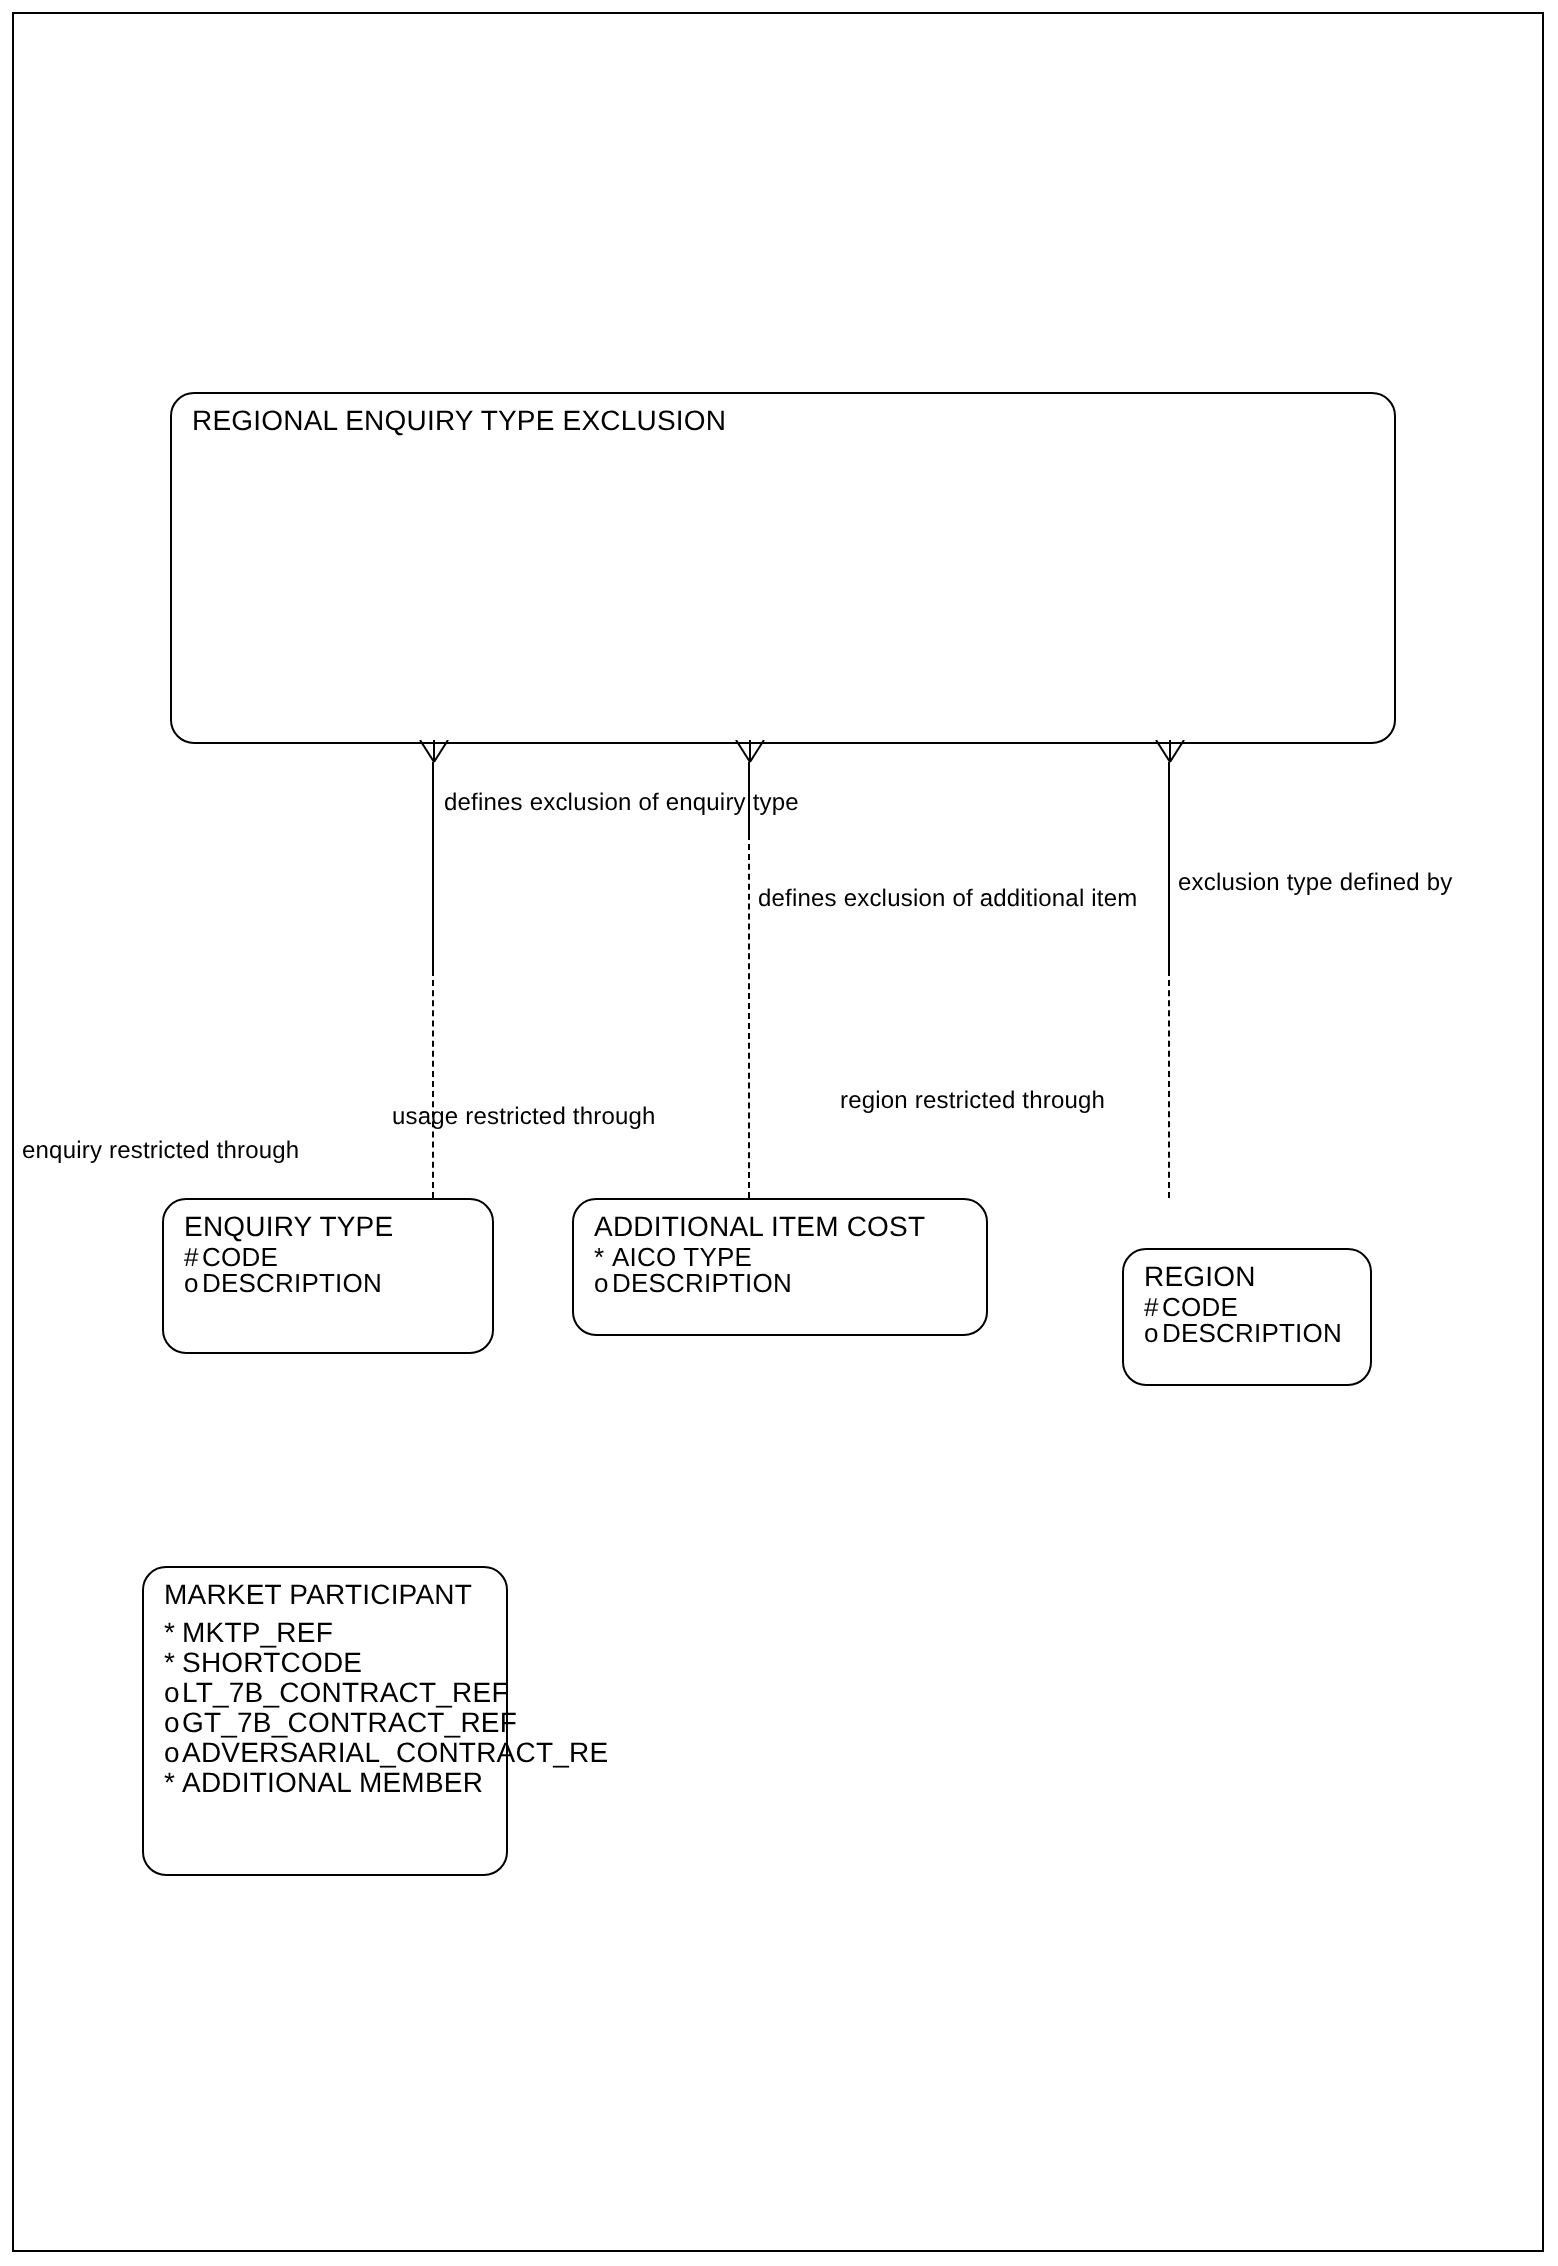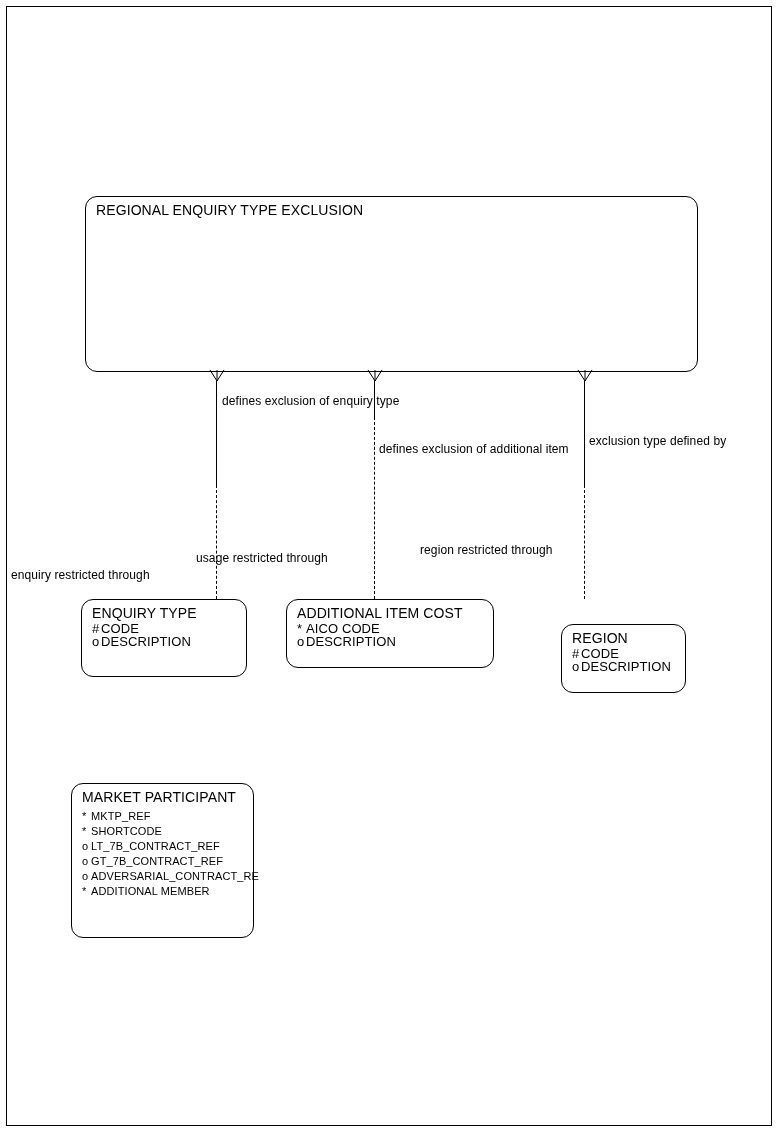--- a/index.html
+++ b/index.html
@@ -59,21 +59,21 @@
     line-height: 12.6px;
     white-space: nowrap;
     letter-spacing: 0.1px;
   }
   .attr .mark {
     display: inline-block;
     width: 9px;
   }
 
   .entity-big .attr-list { top: 25px; }
-  .entity-big .attr { font-size: 11px; line-height: 15px; }
+  .entity-big .attr { font-size: 14px; line-height: 15px; }
 
   
   .rel-line {
     position: absolute;
     width: 0;
     border-left: 1px solid #000000;
   }
   .rel-line.dashed {
     border-left: 1px dashed #000000;
   }
@@ -152,21 +152,21 @@
       <li class="attr">
         <span class="mark">o</span><span>DESCRIPTION</span>
       </li>
     </ul>
   </div>
 
   <div class="entity" style="left:286px; top:599px; width:208px; height:69px;">
     <div class="entity-title">ADDITIONAL ITEM COST</div>
     <ul class="attr-list">
       <li class="attr">
-        <span class="mark">*</span><span>AICO CODE</span>
+        <span class="mark">*</span><span>AICO TYPE</span>
       </li>
       <li class="attr">
         <span class="mark">o</span><span>DESCRIPTION</span>
       </li>
     </ul>
   </div>
 
   <div class="entity" style="left:561px; top:599px; width:125px; height:69px;margin-top:25px;">
     <div class="entity-title">REGION</div>
     <ul class="attr-list">

